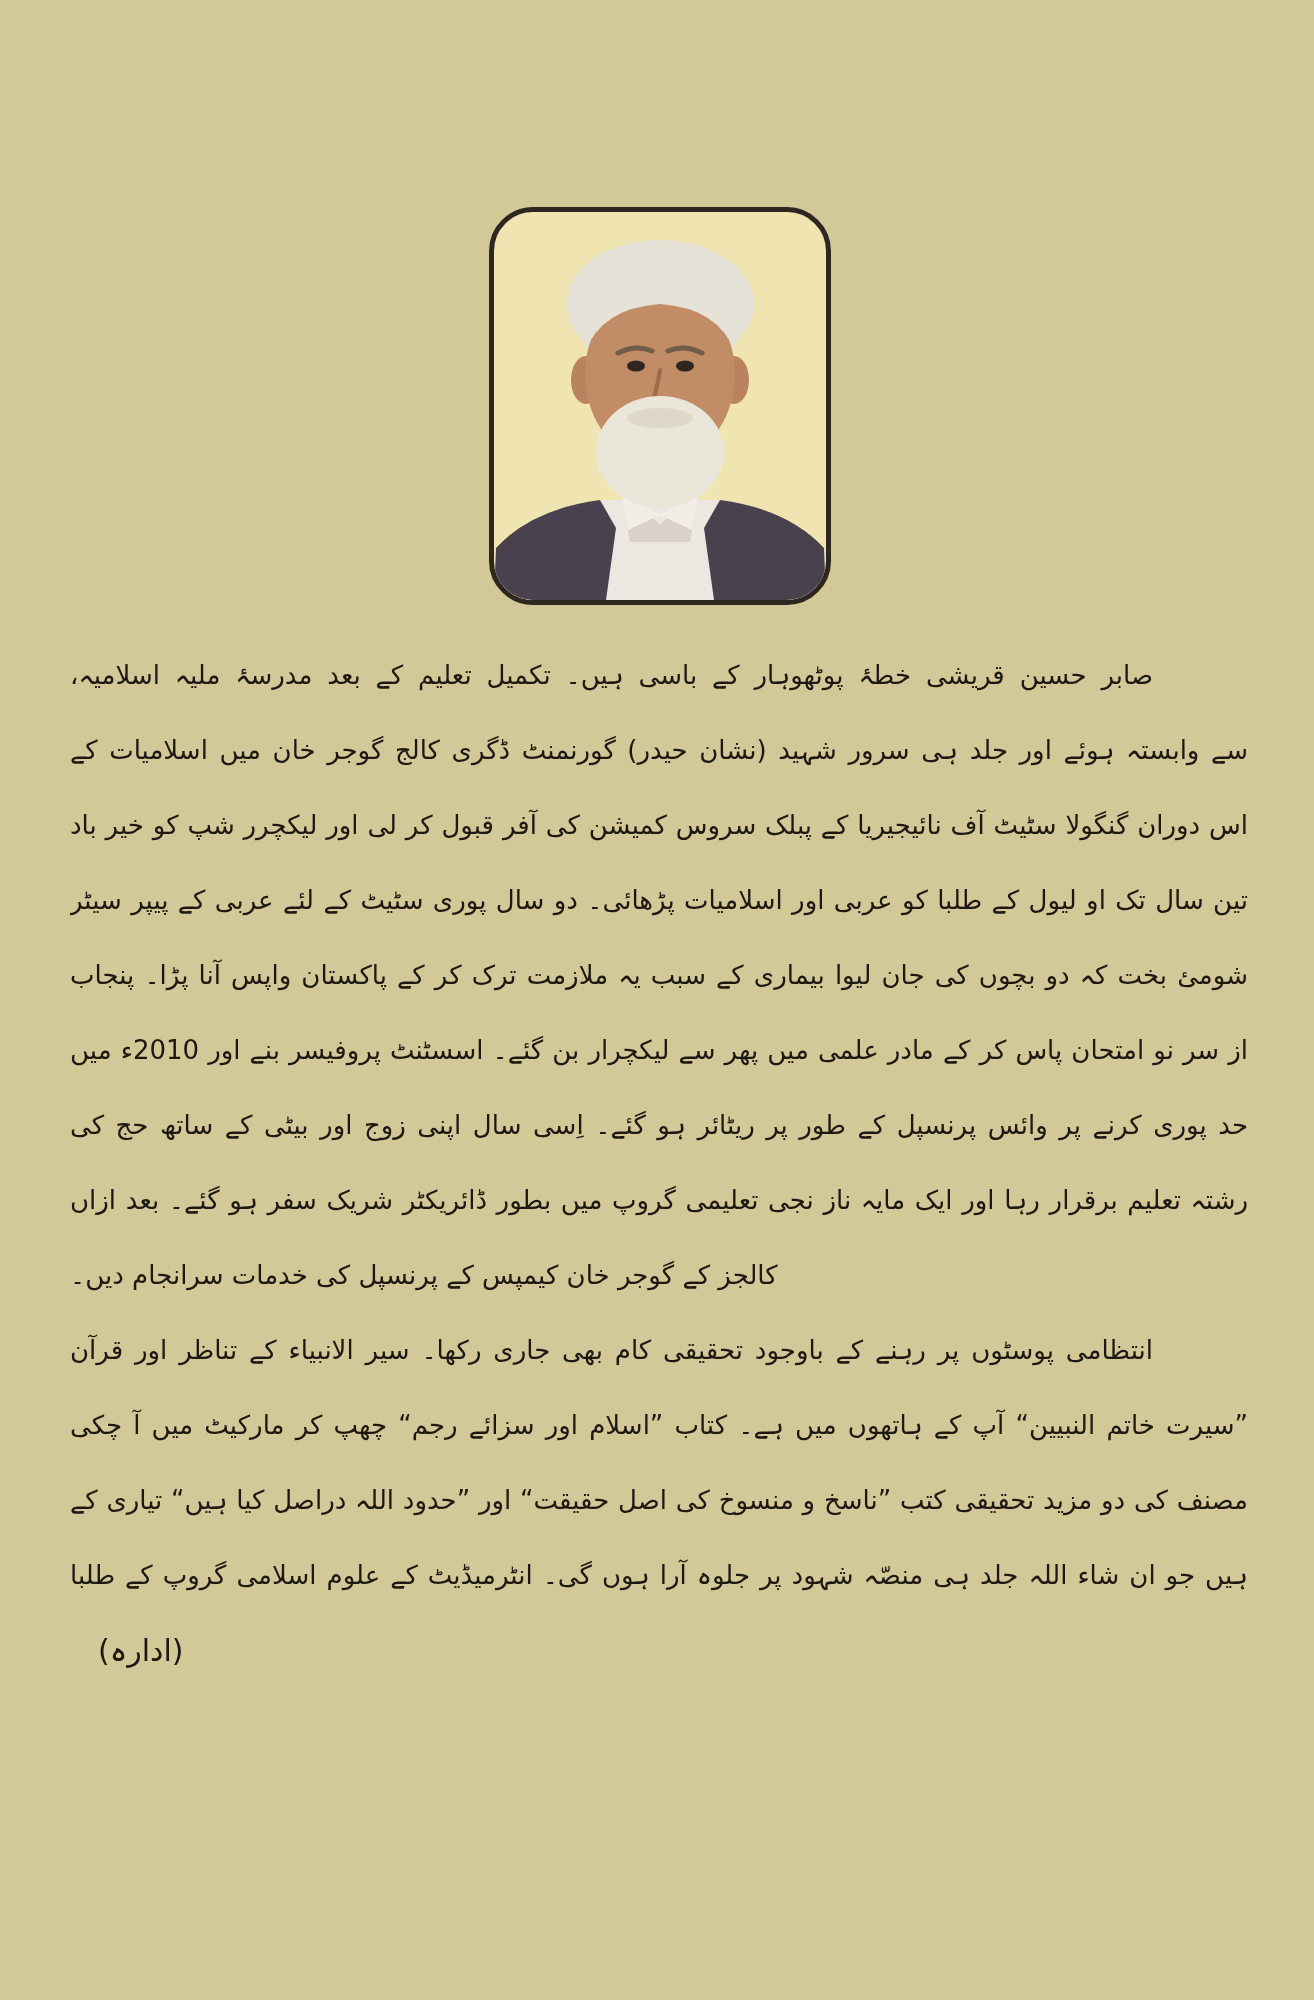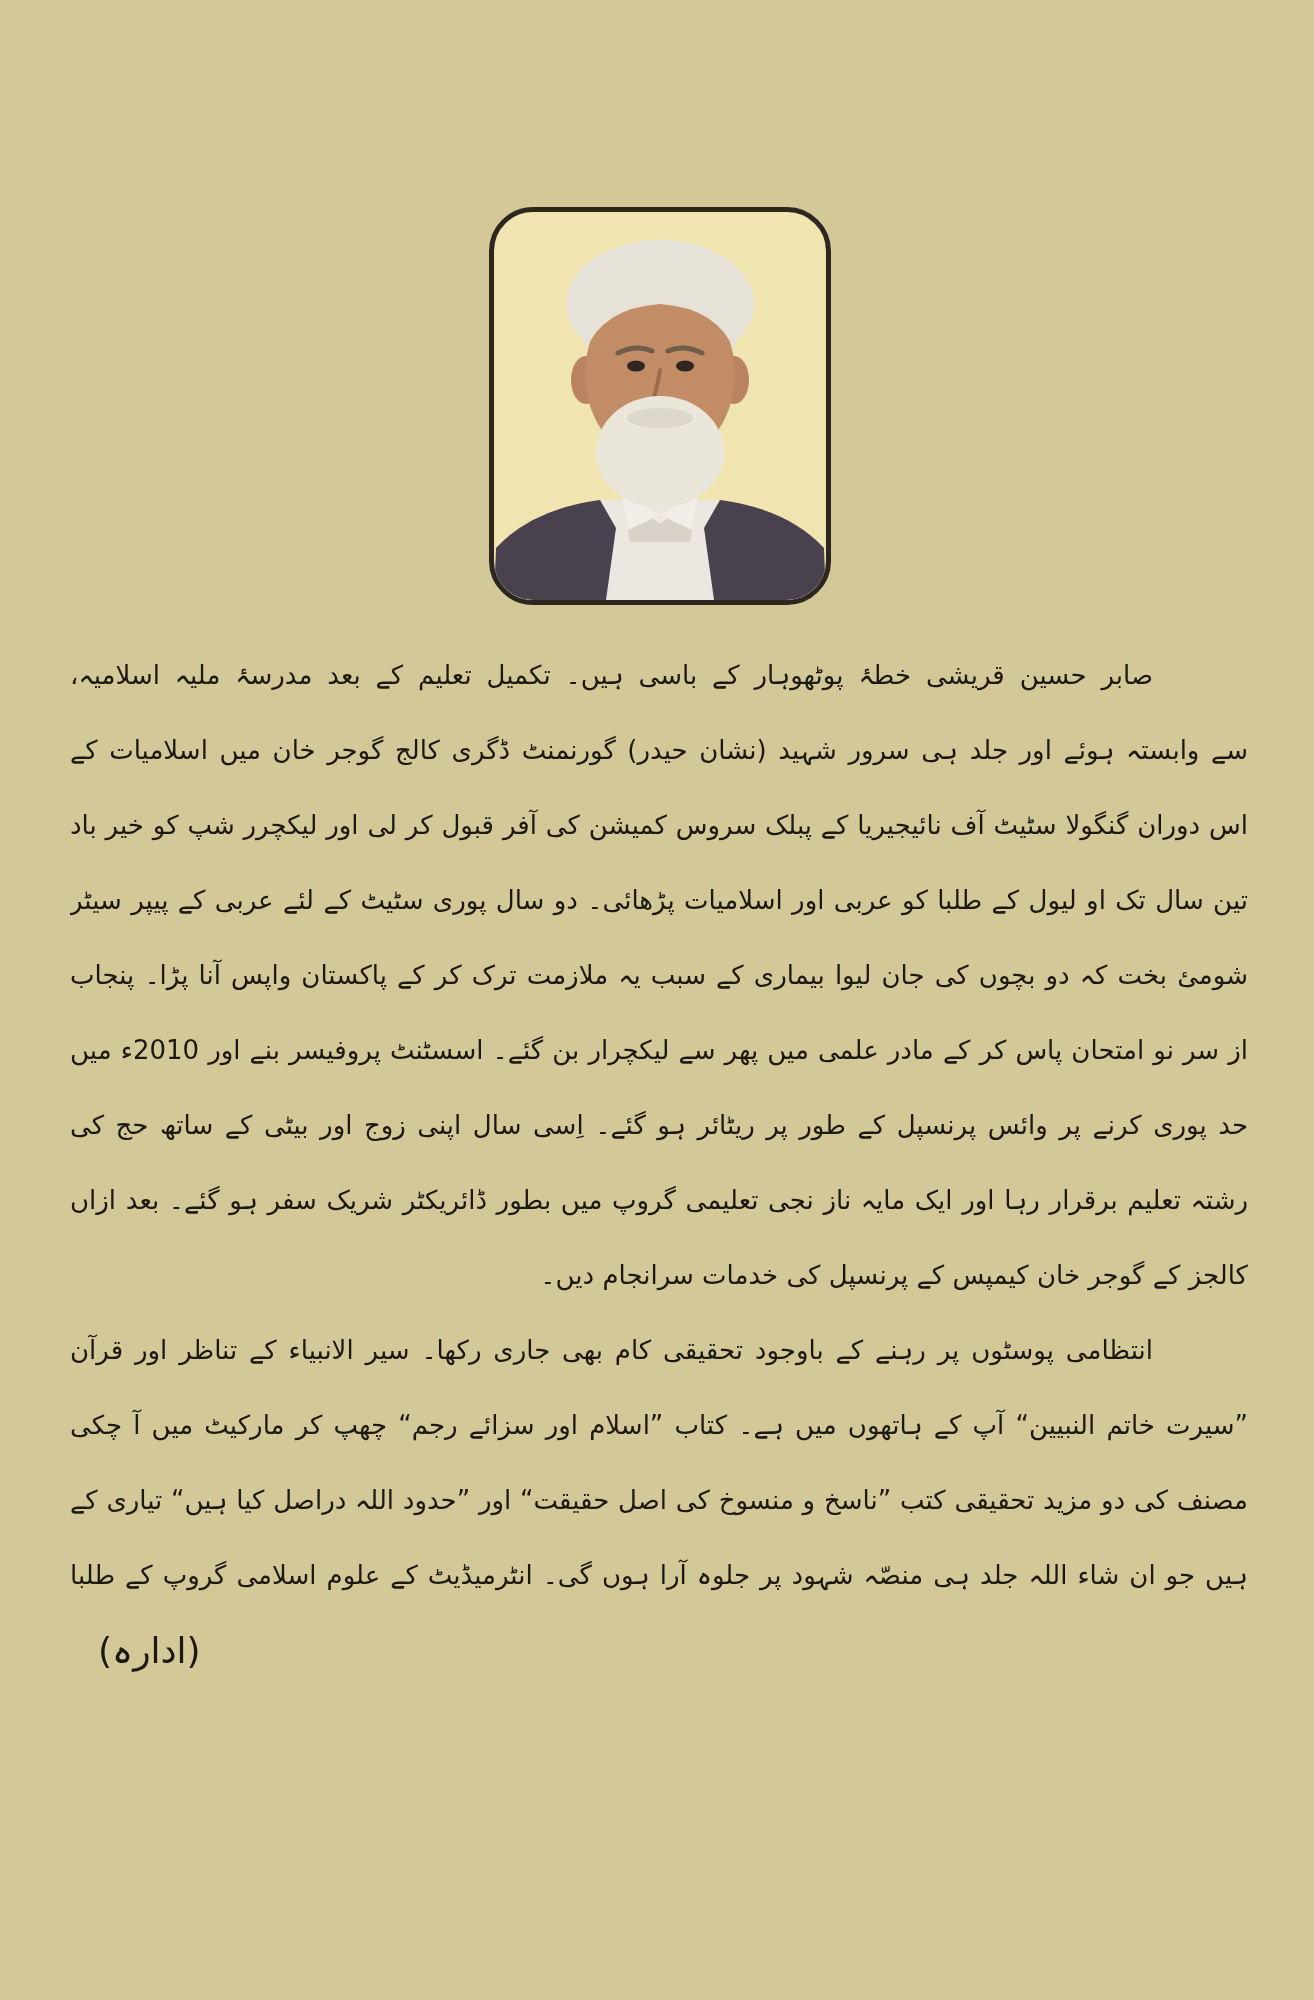--- a/index.html
+++ b/index.html
@@ -39,25 +39,25 @@
     unicode-bidi: plaintext;
     white-space: nowrap;
     overflow: hidden;
   }
   .line.j {
     white-space: normal;
     text-align: justify;
     text-align-last: justify;
   }
   .line.indent { padding-right: 95px; }
-  .line.endline { text-align: right; }
+  .line.endline { text-align: left; }
   .line.signature {
     text-align: left;
     padding-left: 28px;
-    font-size: 36px;
+    font-size: 30px;
   }
 </style>
 </head>
 <body>
 
 <div class="page">
 
   <div class="photo-frame">
     <svg width="332" height="388" viewBox="0 0 332 388" xmlns="http://www.w3.org/2000/svg">
 

